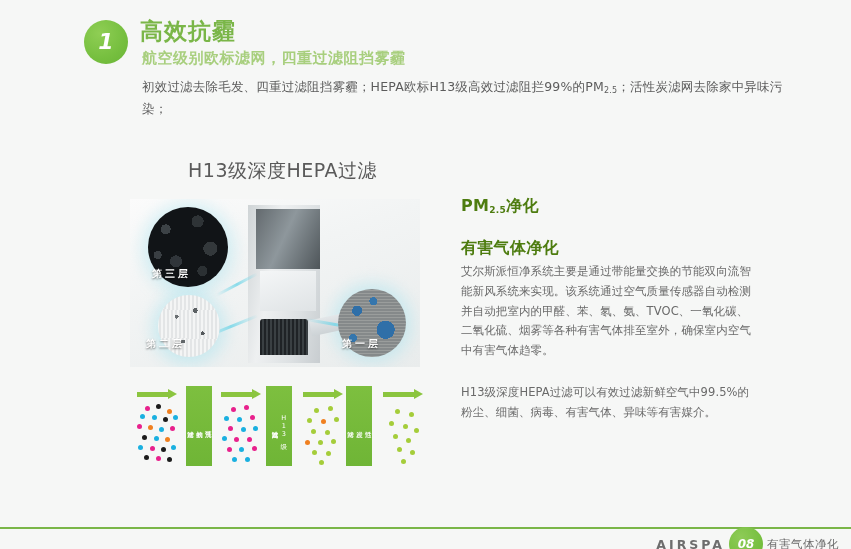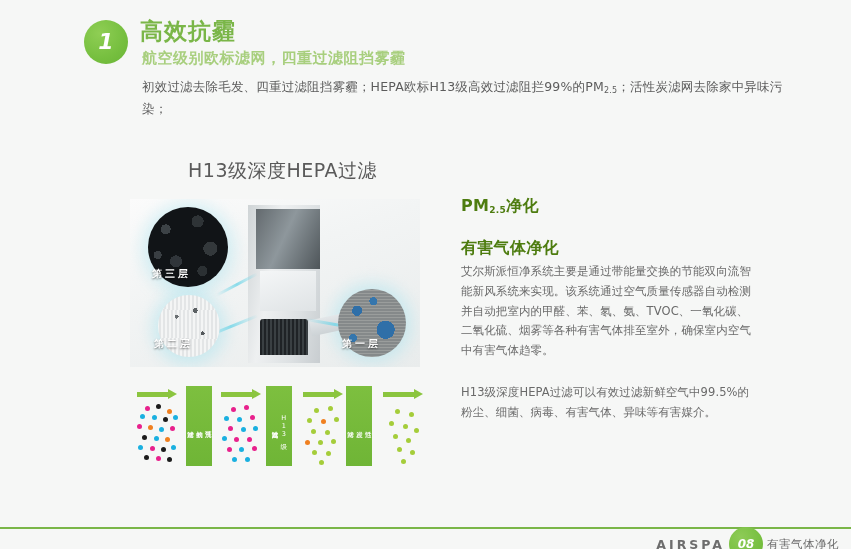--- a/index.html
+++ b/index.html
@@ -187,21 +187,21 @@
   .photo-label {
     position: absolute;
     color: #ffffff;
     font-size: 10px;
     font-weight: bold;
     letter-spacing: 3px;
     text-shadow: 0 1px 2px rgba(0,0,0,0.55);
     white-space: nowrap;
   }
   .lbl-3 { left: 22px; top: 68px; }
-  .lbl-2 { left: 24px; top: 138px; }
+  .lbl-2 { left: 16px; top: 138px; }
   .lbl-1 { left: 212px; top: 138px; }
 
   
   .flowstrip {
     position: absolute;
     left: 133px;
     top: 386px;
     width: 295px;
     height: 82px;
   }

